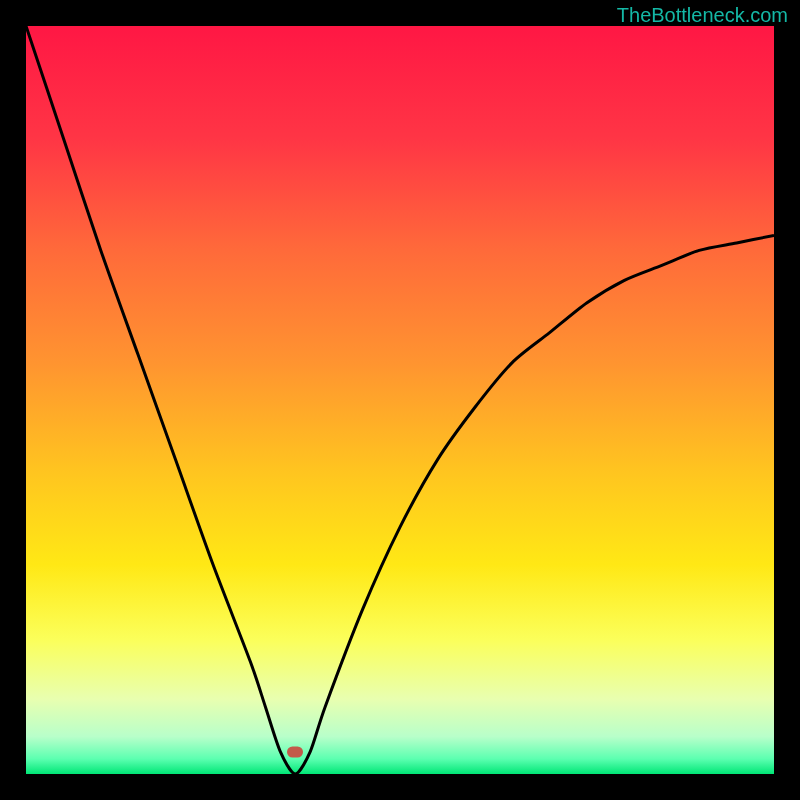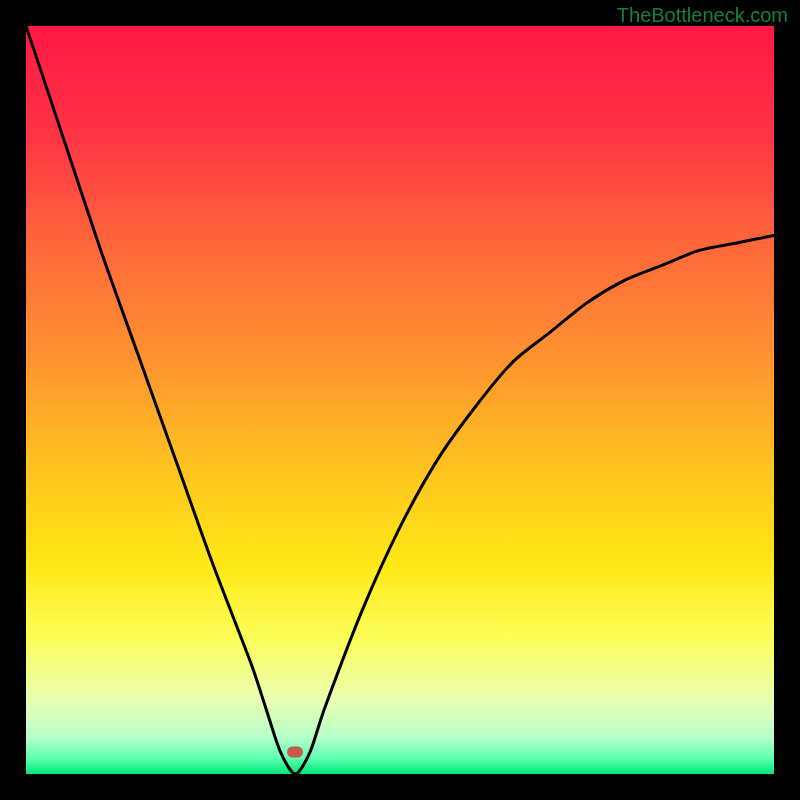--- a/index.html
+++ b/index.html
@@ -11,21 +11,21 @@
       width: 800px;
       height: 800px;
       background: #000;
       position: relative;
       font-family: Arial, sans-serif;
     }
     .watermark {
       position: absolute;
       top: 4px;
       right: 12px;
-      color: #15803d;
+      color: #14b8a6;
       font-size: 20px;
       font-weight: normal;
       z-index: 10;
     }
     .plot-frame {
       position: absolute;
       top: 26px;
       left: 26px;
       width: 748px;
       height: 748px;

